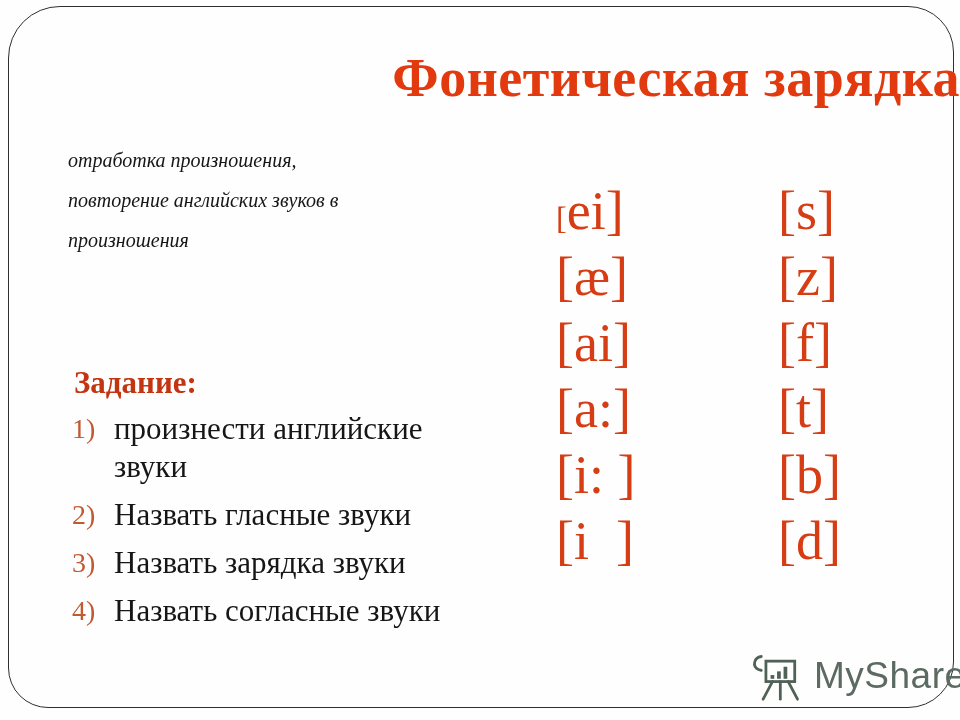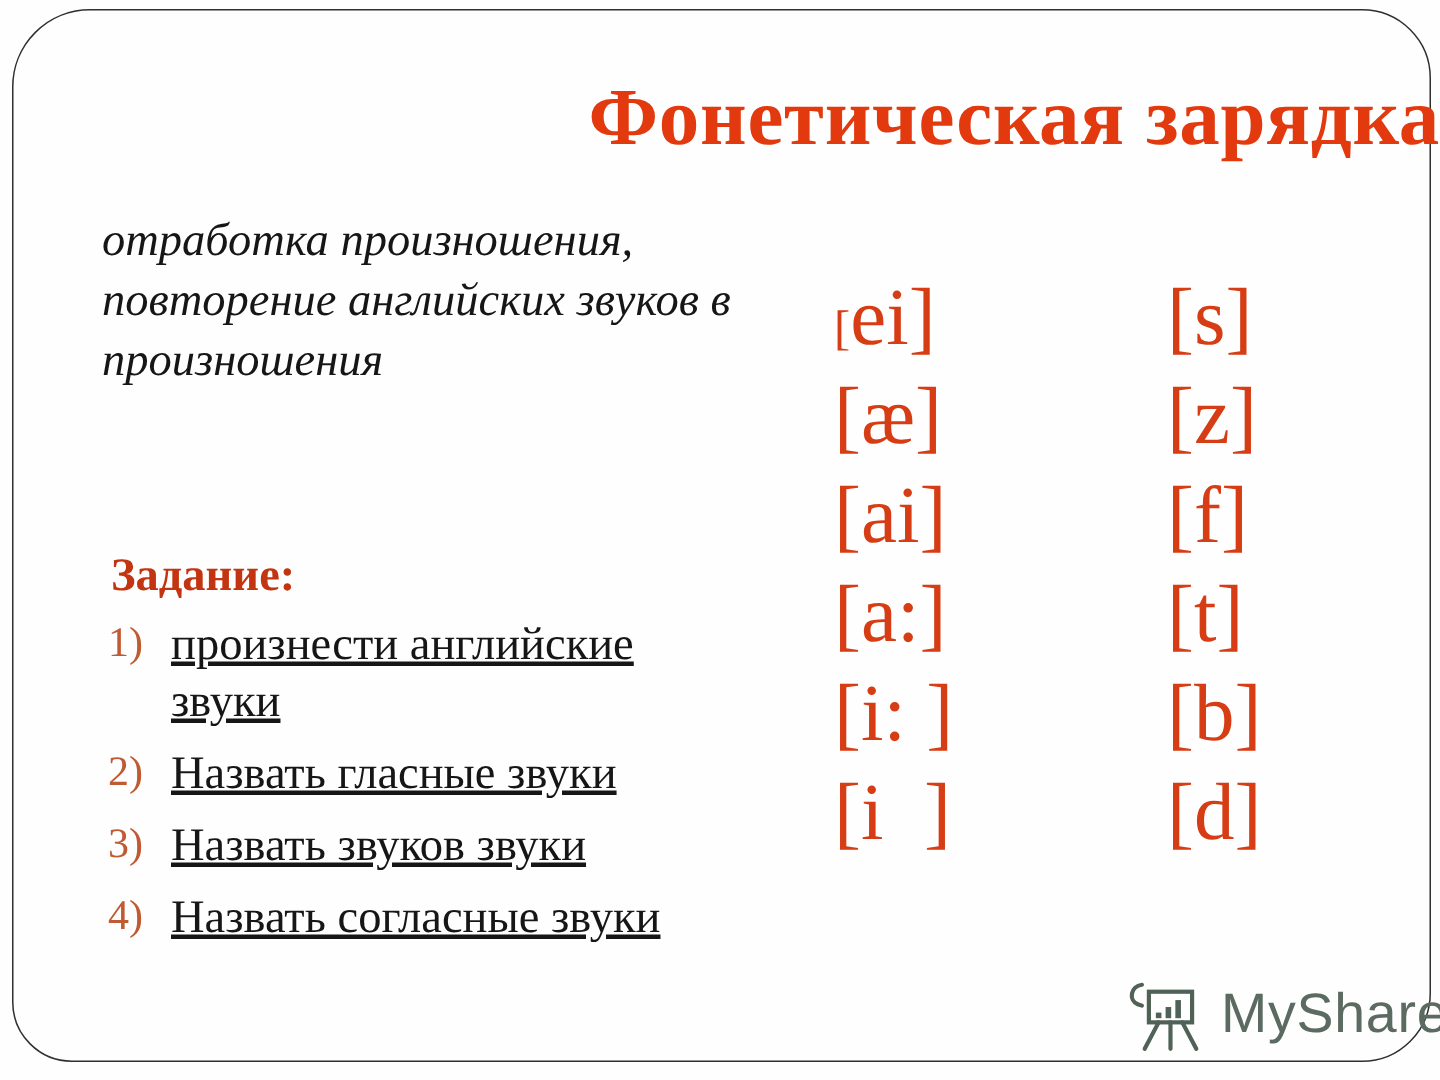--- a/index.html
+++ b/index.html
@@ -33,21 +33,21 @@
     left:68px;top:140px;width:450px;
     color:#161616;
     font-style:italic;
   }
   .intro-heading{
     margin:0 0 16px 0;
     font-size:31px;
     line-height:36px;
   }
   .intro-body{margin:0;}
-  .bl{display:block;font-size:31px;line-height:40px;}
+  .bl{display:block;font-size:20px;line-height:40px;}
   .task{
     position:absolute;
     left:72px;top:366px;width:440px;
   }
   .task-header{
     margin:0 0 10px 2px;
     font-size:31px;
     font-weight:bold;
     color:#c33410;
     line-height:34px;
@@ -57,21 +57,21 @@
     display:flex;
     align-items:flex-start;
     margin-bottom:10px;
   }
   .num{
     flex:0 0 42px;
     font-size:28px;
     line-height:38px;
     color:#c05a33;
   }
-  .li-text{flex:1;color:#161616;text-decoration:underline;}
+  .li-text{flex:1;color:#161616;}
   .tl{display:block;font-size:31px;line-height:38px;}
   .tl:empty{display:none;}
   .sounds{
     position:absolute;
     left:556px;top:150px;
   }
   .sound-row{
     display:grid;
     grid-template-columns:222px auto;
     height:66px;
@@ -129,21 +129,21 @@
       </li>
       <li class="task-item">
         <span class="num">2)</span>
         <span class="li-text">
           <span class="tl">Назвать гласные звуки</span>
         </span>
       </li>
       <li class="task-item">
         <span class="num">3)</span>
         <span class="li-text">
-          <span class="tl">Назвать звуков звуки</span>
+          <span class="tl">Назвать зарядка звуки</span>
         </span>
       </li>
       <li class="task-item">
         <span class="num">4)</span>
         <span class="li-text">
           <span class="tl">Назвать согласные звуки</span>
         </span>
       </li>
     </ol>
   </div>

